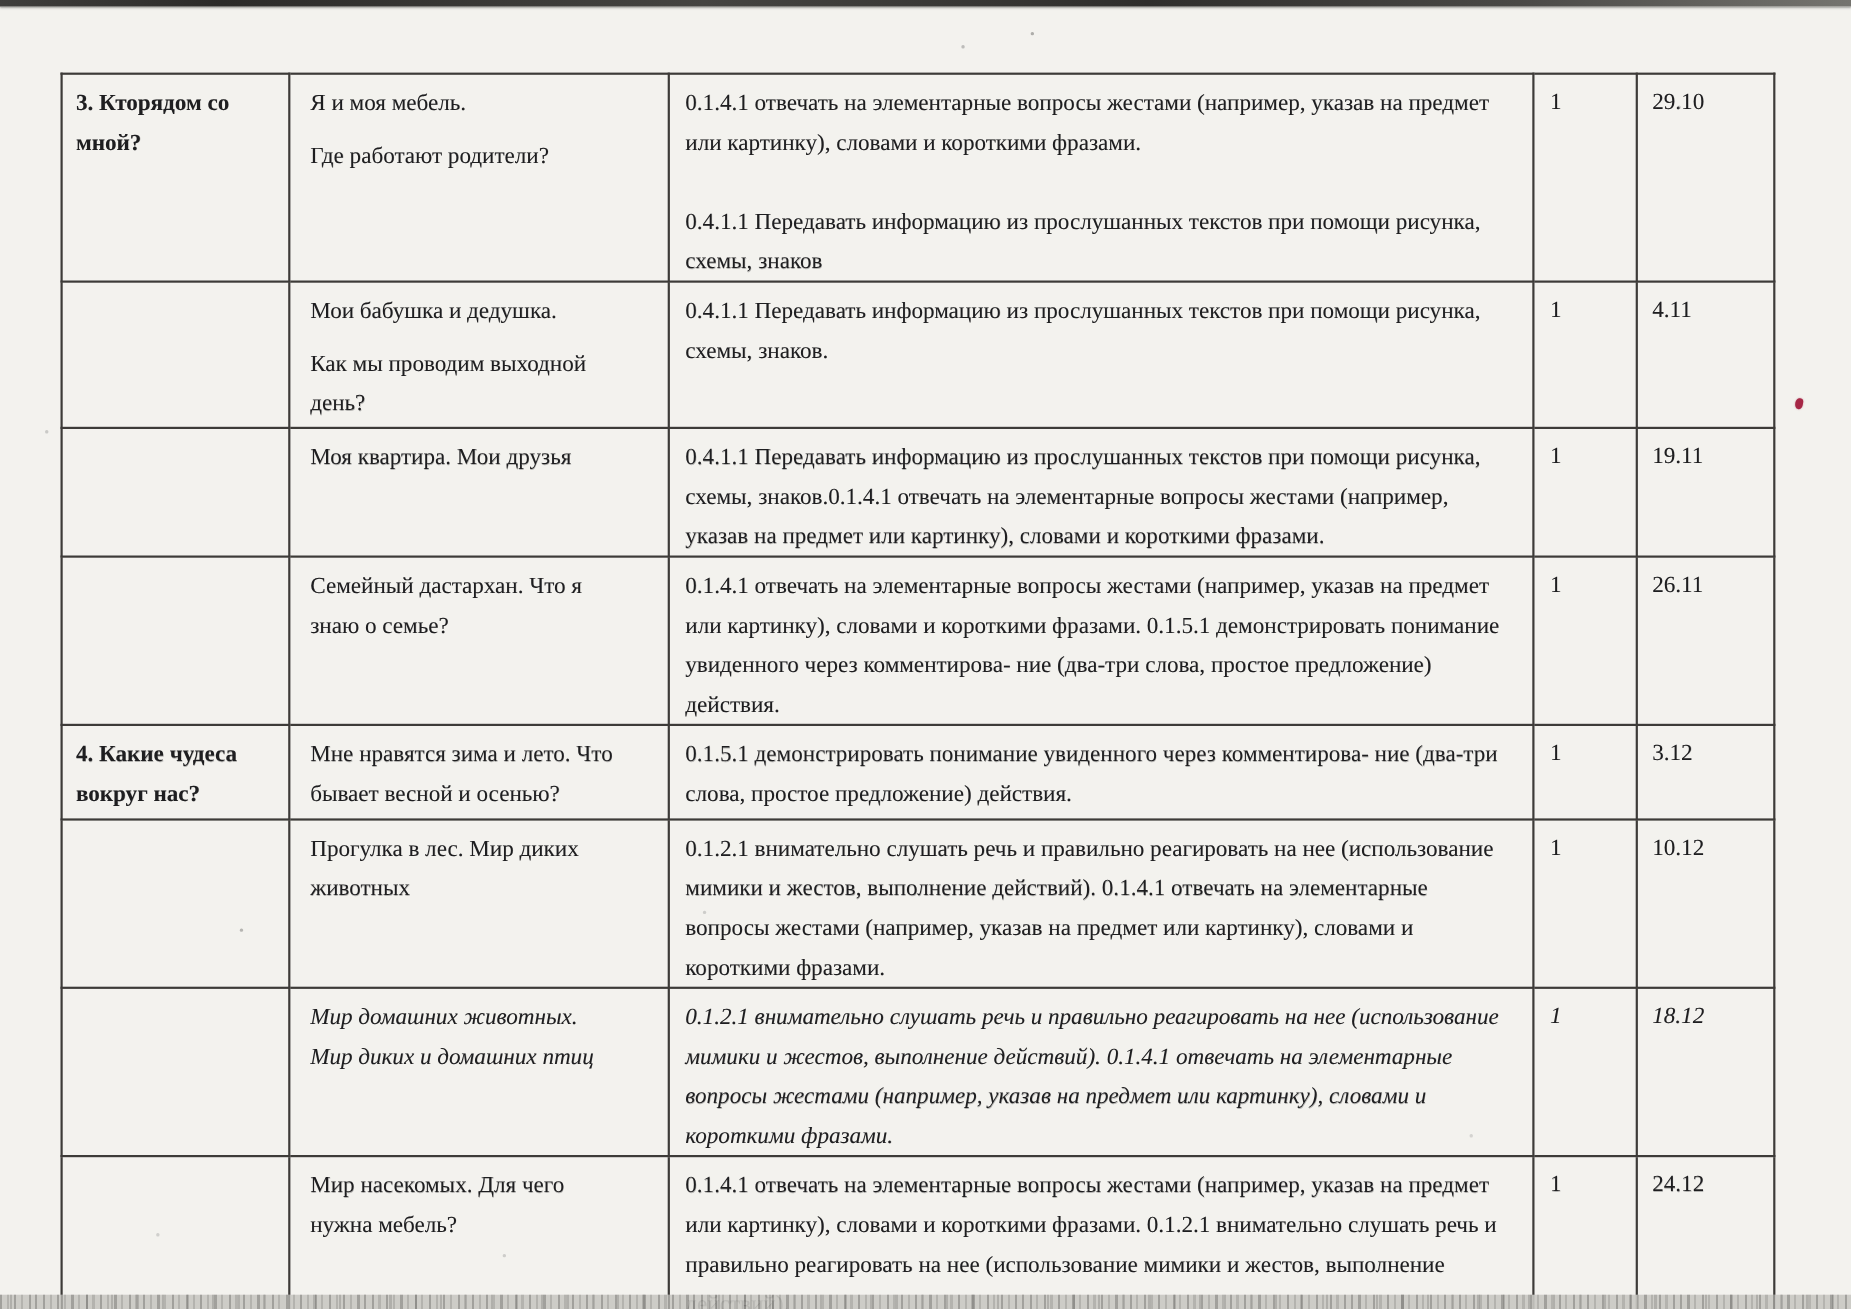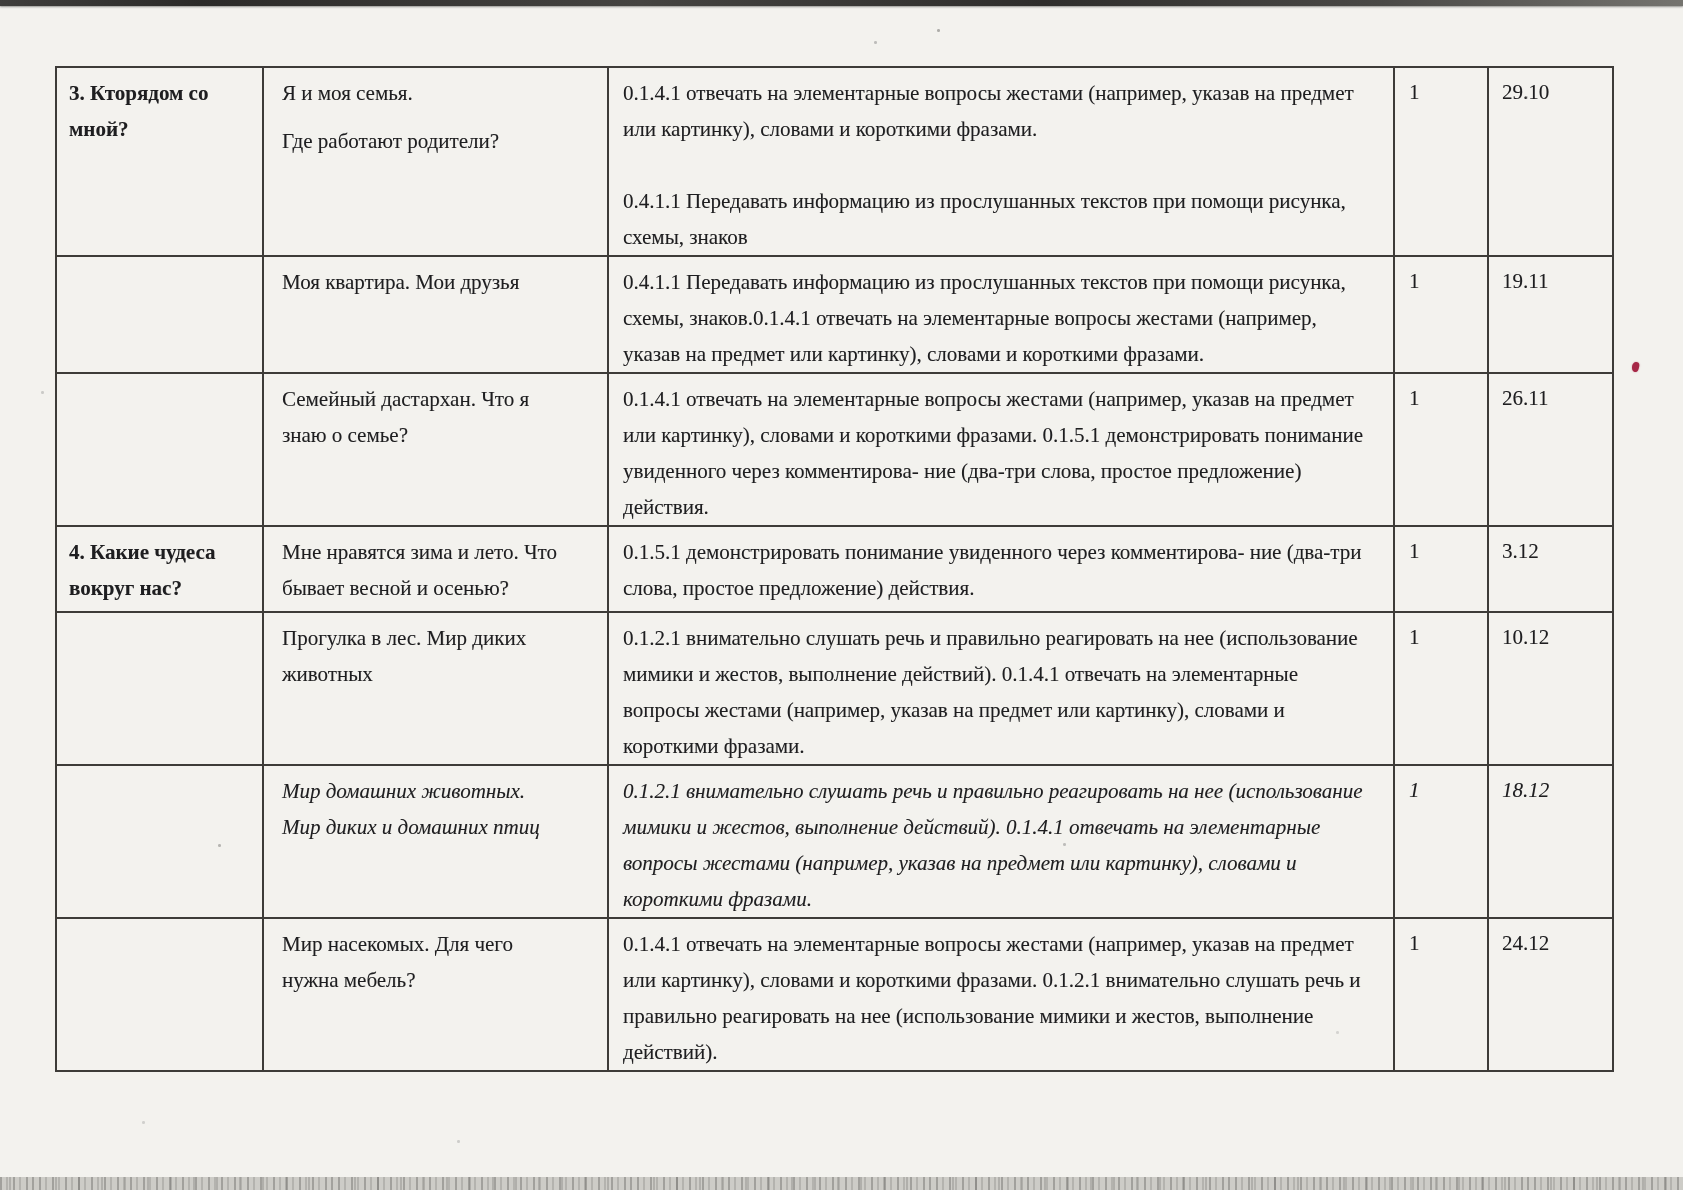--- a/index.html
+++ b/index.html
@@ -90,32 +90,48 @@
       <col style="width:94px">
       <col style="width:125px">
     </colgroup>
     <tbody>
         <tr style="height: 156px;">
           <td class="cell col-section">
             <p>3. Кторядом со</p>
             <p>мной?</p>
           </td>
           <td class="cell col-topic">
-            <p>Я и моя семья.</p>
+            <p>Я и моя мебель.</p>
             <p>Где работают родители?</p>
           </td>
           <td class="cell col-obj">
             <p>0.1.4.1 отвечать на элементарные вопросы жестами (например, указав на предмет или картинку), словами и короткими фразами.</p>
             <p>0.4.1.1 Передавать информацию из прослушанных текстов при помощи рисунка, схемы, знаков</p>
           </td>
           <td class="cell col-hours">
             <div>1</div>
           </td>
           <td class="cell col-date">
             <div>29.10</div>
+          </td>
+        </tr>
+        <tr style="height: 133px;">
+          <td class="cell col-section"></td>
+          <td class="cell col-topic">
+            <p>Мои бабушка и дедушка.</p>
+            <p>Как мы проводим выходной день?</p>
+          </td>
+          <td class="cell col-obj">
+            <p>0.4.1.1 Передавать информацию из прослушанных текстов при помощи рисунка, схемы, знаков.</p>
+          </td>
+          <td class="cell col-hours">
+            <div>1</div>
+          </td>
+          <td class="cell col-date">
+            <div>4.11</div>
           </td>
         </tr>
         <tr style="height: 99px;">
           <td class="cell col-section"></td>
           <td class="cell col-topic">
             <p>Моя квартира. Мои друзья</p>
           </td>
           <td class="cell col-obj">
             <p>0.4.1.1 Передавать информацию из прослушанных текстов при помощи рисунка, схемы, знаков.0.1.4.1 отвечать на элементарные вопросы жестами (например, указав на предмет или картинку), словами и короткими фразами.</p>
           </td>

